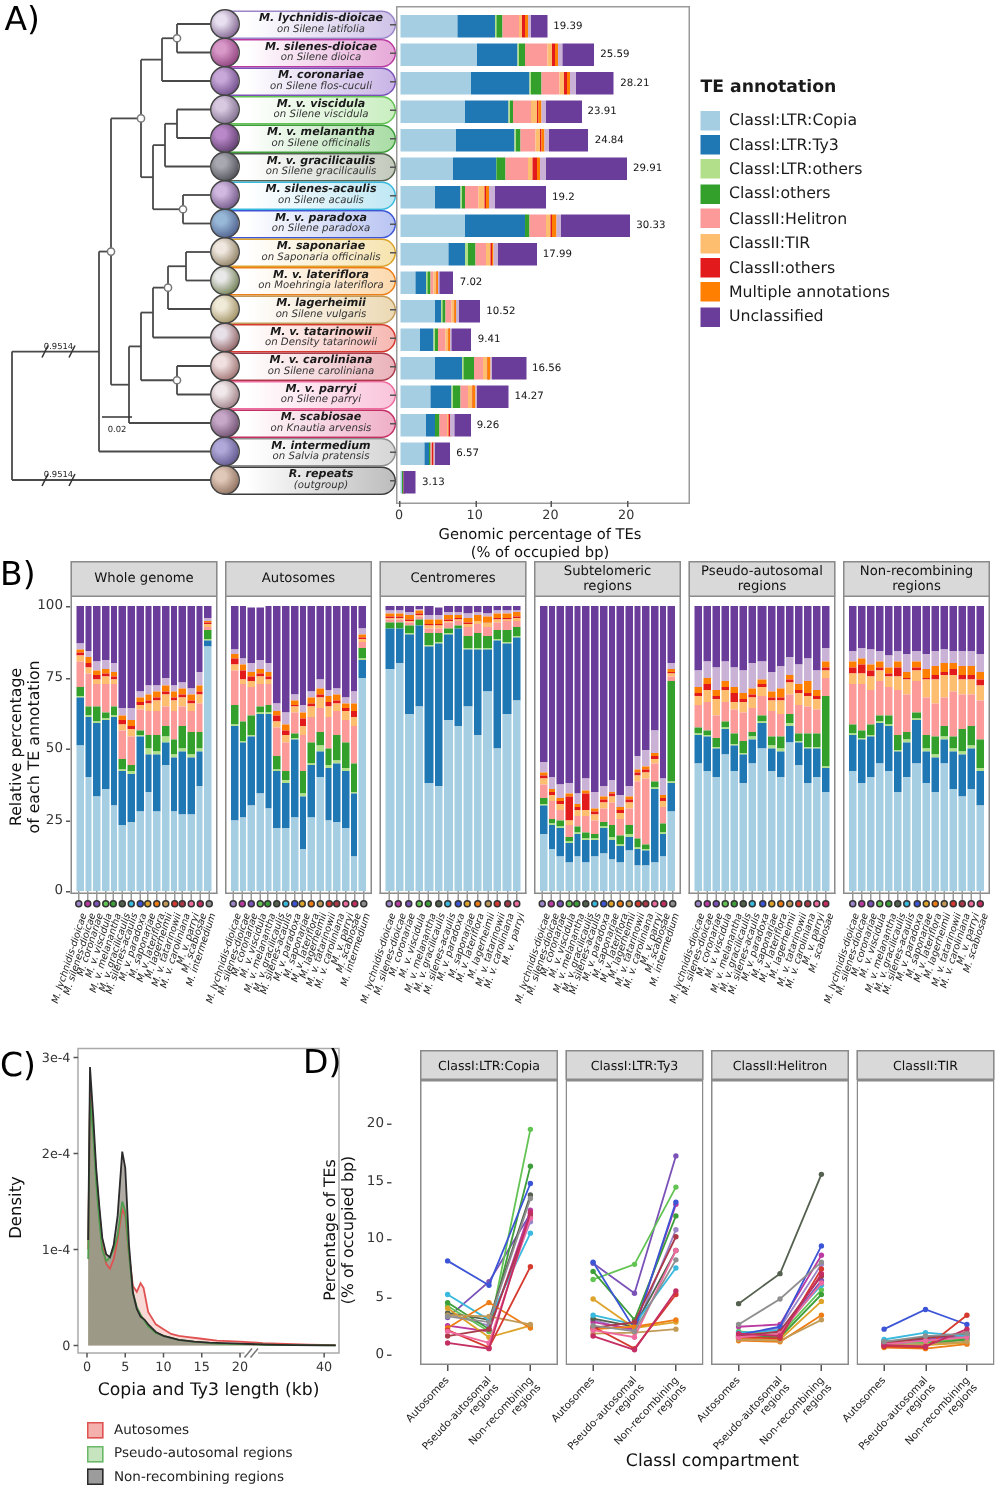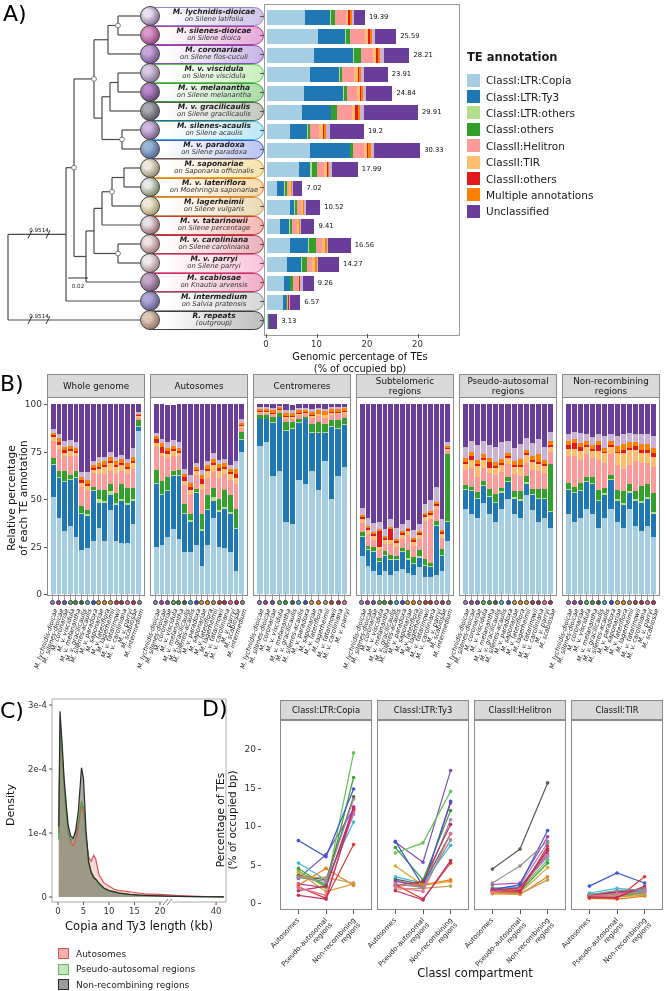--- a/index.html
+++ b/index.html
@@ -132,21 +132,21 @@
         <div class="l2">on Silene flos-cuculi</div>
       </div>
       <div class="avatar" style="left: 140px; top: 44px; background: radial-gradient(circle at 35% 35%, rgb(200, 168, 216) 20%, rgb(106, 72, 136) 85%);"></div>
       <div class="pill" style="left: 142px; top: 63.5px; width: 122px; border-color: rgb(99, 195, 83); background: linear-gradient(to right, rgb(255, 255, 255) 18%, rgb(201, 238, 192));">
         <div class="l1">M. v. viscidula</div>
         <div class="l2">on Silene viscidula</div>
       </div>
       <div class="avatar" style="left: 140px; top: 63px; background: radial-gradient(circle at 35% 35%, rgb(216, 200, 224) 20%, rgb(122, 104, 136) 85%);"></div>
       <div class="pill" style="left: 142px; top: 82.5px; width: 122px; border-color: rgb(61, 158, 58); background: linear-gradient(to right, rgb(255, 255, 255) 18%, rgb(168, 220, 164));">
         <div class="l1">M. v. melanantha</div>
-        <div class="l2">on Silene melanantha</div>
+        <div class="l2">on Silene officinalis</div>
       </div>
       <div class="avatar" style="left: 140px; top: 82px; background: radial-gradient(circle at 35% 35%, rgb(184, 136, 200) 20%, rgb(90, 56, 104) 85%);"></div>
       <div class="pill" style="left: 142px; top: 101.5px; width: 122px; border-color: rgb(85, 97, 79); background: linear-gradient(to right, rgb(255, 255, 255) 18%, rgb(194, 201, 188));">
         <div class="l1">M. v. gracilicaulis</div>
         <div class="l2">on Silene gracilicaulis</div>
       </div>
       <div class="avatar" style="left: 140px; top: 101px; background: radial-gradient(circle at 35% 35%, rgb(168, 168, 176) 20%, rgb(74, 74, 82) 85%);"></div>
       <div class="pill" style="left: 142px; top: 120.5px; width: 122px; border-color: rgb(56, 185, 221); background: linear-gradient(to right, rgb(255, 255, 255) 18%, rgb(191, 232, 244));">
         <div class="l1">M. silenes-acaulis</div>
         <div class="l2">on Silene acaulis</div>
@@ -157,31 +157,31 @@
         <div class="l2">on Silene paradoxa</div>
       </div>
       <div class="avatar" style="left: 140px; top: 139px; background: radial-gradient(circle at 35% 35%, rgb(152, 184, 216) 20%, rgb(74, 90, 136) 85%);"></div>
       <div class="pill" style="left: 142px; top: 158.5px; width: 122px; border-color: rgb(221, 163, 42); background: linear-gradient(to right, rgb(255, 255, 255) 18%, rgb(246, 227, 174));">
         <div class="l1">M. saponariae</div>
         <div class="l2">on Saponaria officinalis</div>
       </div>
       <div class="avatar" style="left: 140px; top: 158px; background: radial-gradient(circle at 35% 35%, rgb(240, 232, 224) 20%, rgb(138, 122, 90) 85%);"></div>
       <div class="pill" style="left: 142px; top: 177.5px; width: 122px; border-color: rgb(238, 125, 21); background: linear-gradient(to right, rgb(255, 255, 255) 18%, rgb(251, 217, 174));">
         <div class="l1">M. v. lateriflora</div>
-        <div class="l2">on Moehringia saponariae</div>
+        <div class="l2">on Moehringia lateriflora</div>
       </div>
       <div class="avatar" style="left: 140px; top: 177px; background: radial-gradient(circle at 35% 35%, rgb(232, 232, 232) 20%, rgb(106, 122, 74) 85%);"></div>
       <div class="pill" style="left: 142px; top: 196.5px; width: 122px; border-color: rgb(195, 155, 88); background: linear-gradient(to right, rgb(255, 255, 255) 18%, rgb(236, 217, 180));">
         <div class="l1">M. lagerheimii</div>
         <div class="l2">on Silene vulgaris</div>
       </div>
       <div class="avatar" style="left: 140px; top: 196px; background: radial-gradient(circle at 35% 35%, rgb(240, 234, 216) 20%, rgb(154, 138, 90) 85%);"></div>
       <div class="pill" style="left: 142px; top: 215.5px; width: 122px; border-color: rgb(214, 58, 47); background: linear-gradient(to right, rgb(255, 255, 255) 18%, rgb(246, 184, 178));">
         <div class="l1">M. v. tatarinowii</div>
-        <div class="l2">on Silene percentage</div>
+        <div class="l2">on Density tatarinowii</div>
       </div>
       <div class="avatar" style="left: 140px; top: 215px; background: radial-gradient(circle at 35% 35%, rgb(232, 224, 232) 20%, rgb(138, 90, 90) 85%);"></div>
       <div class="pill" style="left: 142px; top: 234.5px; width: 122px; border-color: rgb(170, 58, 73); background: linear-gradient(to right, rgb(255, 255, 255) 18%, rgb(234, 178, 186));">
         <div class="l1">M. v. caroliniana</div>
         <div class="l2">on Silene caroliniana</div>
       </div>
       <div class="avatar" style="left: 140px; top: 234px; background: radial-gradient(circle at 35% 35%, rgb(240, 224, 224) 20%, rgb(154, 106, 106) 85%);"></div>
       <div class="pill" style="left: 142px; top: 253.5px; width: 122px; border-color: rgb(239, 106, 158); background: linear-gradient(to right, rgb(255, 255, 255) 18%, rgb(250, 196, 218));">
         <div class="l1">M. v. parryi</div>
         <div class="l2">on Silene parryi</div>

